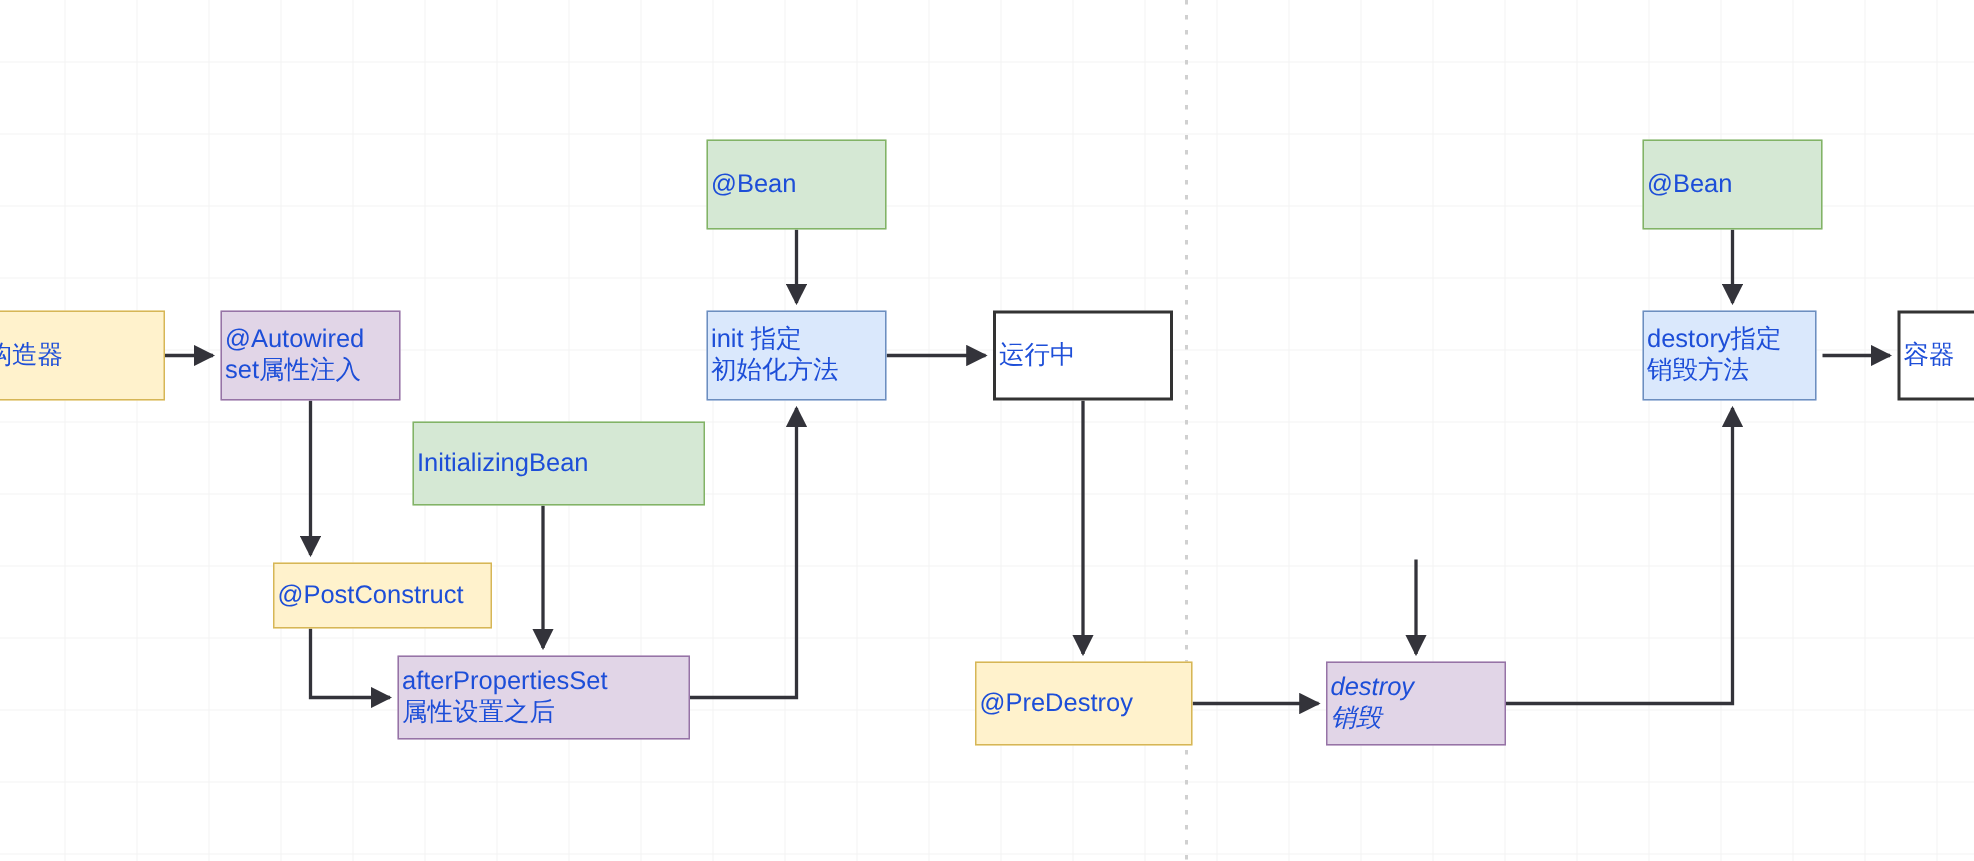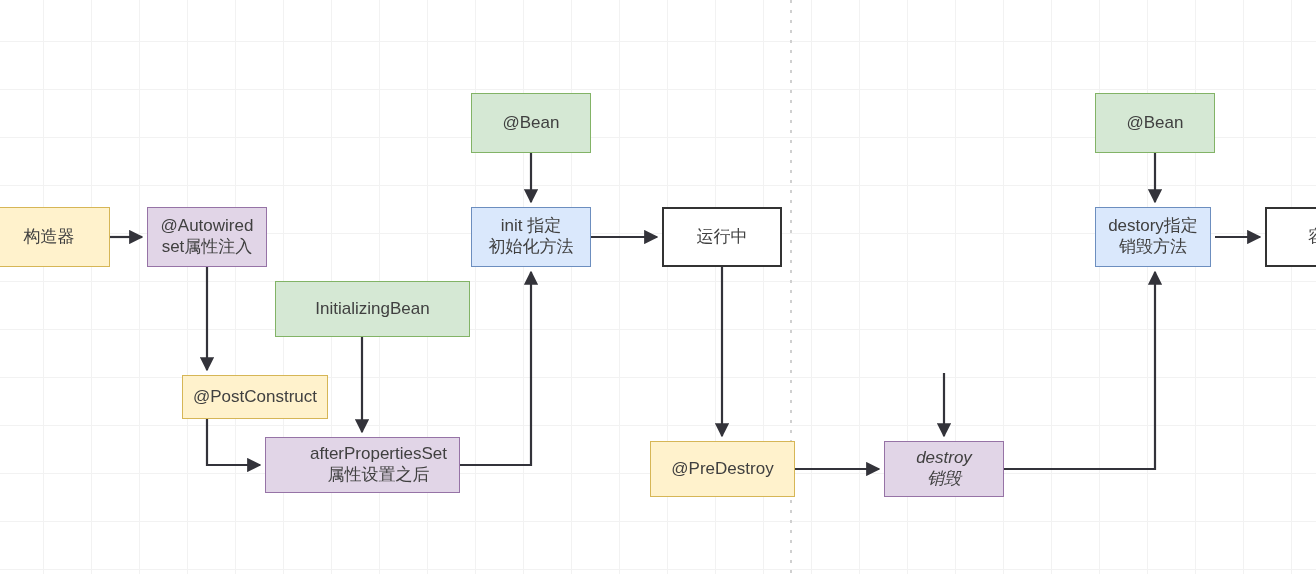--- a/index.html
+++ b/index.html
@@ -25,23 +25,22 @@
     position: absolute;
     left: 0; top: 0;
     width: 1316px; height: 574px;
     pointer-events: none;
   }
   .node {
     position: absolute;
     display: flex;
     align-items: center;
     justify-content: center;
-    text-align: center;
     line-height: 1.22;
-    color: #404040;
+    color: #1d4ed8;
     font-size: 17px;
     white-space: pre-line;
     border-style: solid;
     border-width: 1px;
     z-index: 2;
   }
   .node-inner {
     display: block;
     width: 100%;
     padding: 0 2px;
@@ -107,21 +106,21 @@
   </div>
 
   <div class="node fill-yellow" style="left:134px; top:375px; width:146px; height:44px;margin-left:48px;">
     <span class="node-inner">@PostConstruct</span>
   </div>
 
   <div class="node fill-green" style="left:275px; top:281px; width:195px; height:56px;">
     <span class="node-inner">InitializingBean</span>
   </div>
 
-  <div class="node fill-purple" style="left:265px; top:437px; width:195px; height:56px;padding-left:32px;">
+  <div class="node fill-purple" style="left:265px; top:437px; width:195px; height:56px;">
     <span class="node-inner">afterPropertiesSet
 属性设置之后</span>
   </div>
 
   <div class="node fill-green" style="left:471px; top:93px; width:120px; height:60px;">
     <span class="node-inner">@Bean</span>
   </div>
 
   <div class="node fill-blue" style="left:471px; top:207px; width:120px; height:60px;">
     <span class="node-inner">init 指定

